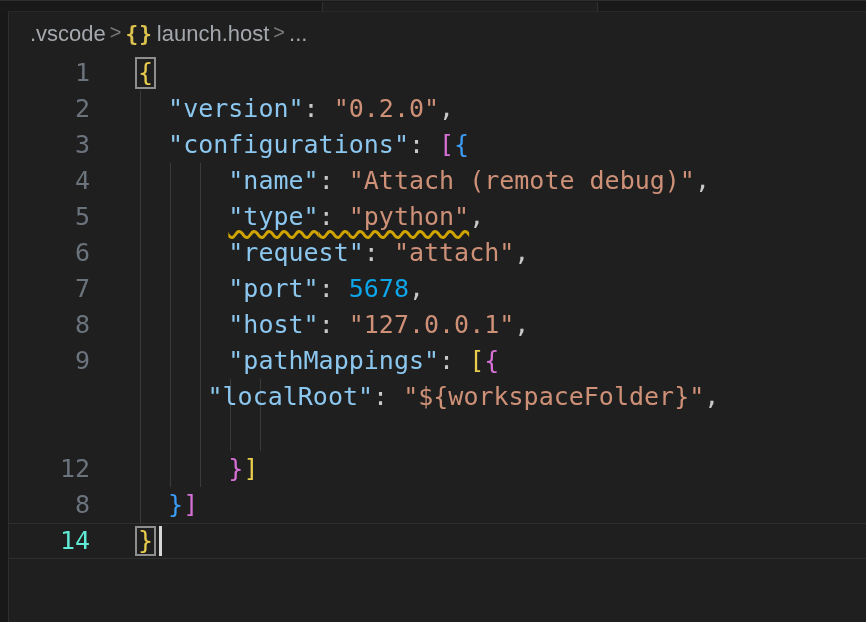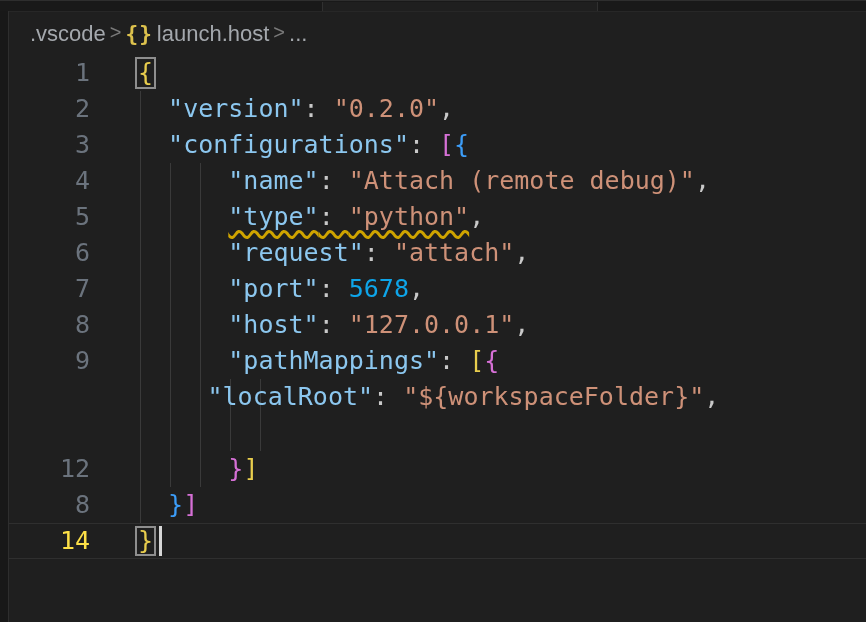--- a/index.html
+++ b/index.html
@@ -38,21 +38,21 @@
   .editor{position:absolute;top:55px;left:9px;right:0;bottom:0;}
   .line{
     position:absolute;left:0;right:0;height:36px;display:flex;
     font-family:"DejaVu Sans Mono", monospace;font-size:25px;line-height:36px;
     white-space:pre;box-sizing:border-box;
   }
   .line .ln{
     width:81px;text-align:right;color:#6b737d;flex:none;
     font-family:"DejaVu Sans Mono", monospace;
   }
-  .line.current .ln{color:#fde047;}
+  .line.current .ln{color:#5eead4;}
   .line .code{margin-left:48px;}
   .line.current{border-top:1px solid #2f2f2f;border-bottom:1px solid #2f2f2f;}
   .line.current .ln{line-height:34px;}
   .line.current .code{line-height:34px;}
   
   .tk-key{color:#8cc7ef;}
   .tk-str{color:#ce9178;}
   .tk-num{color:#0ea5e9;}
   .tk-pun{color:#c9c9c9;}
   .tk-b1{color:#e8cd4d;}

